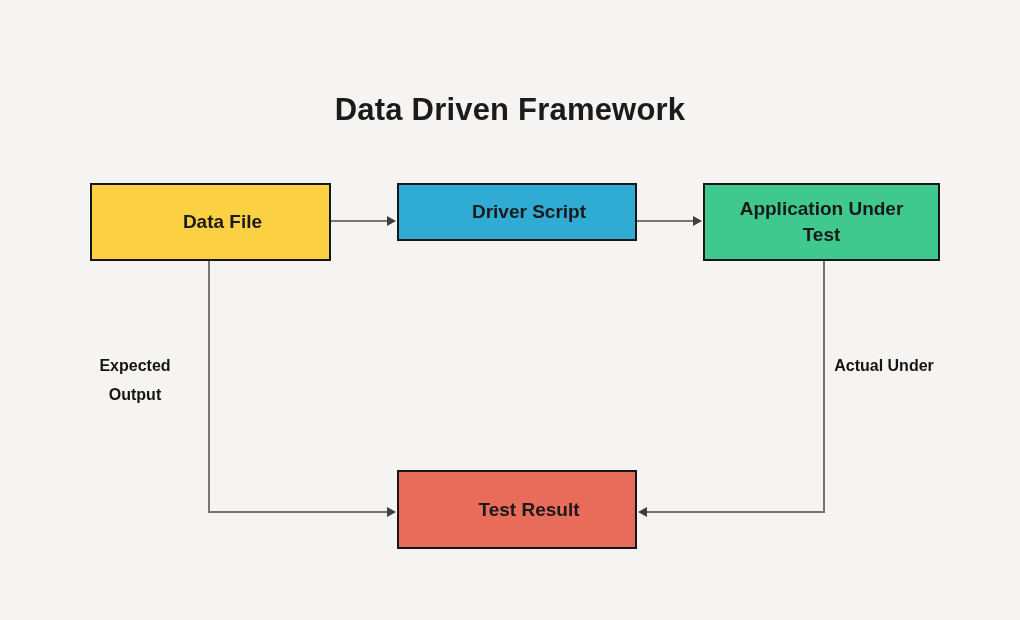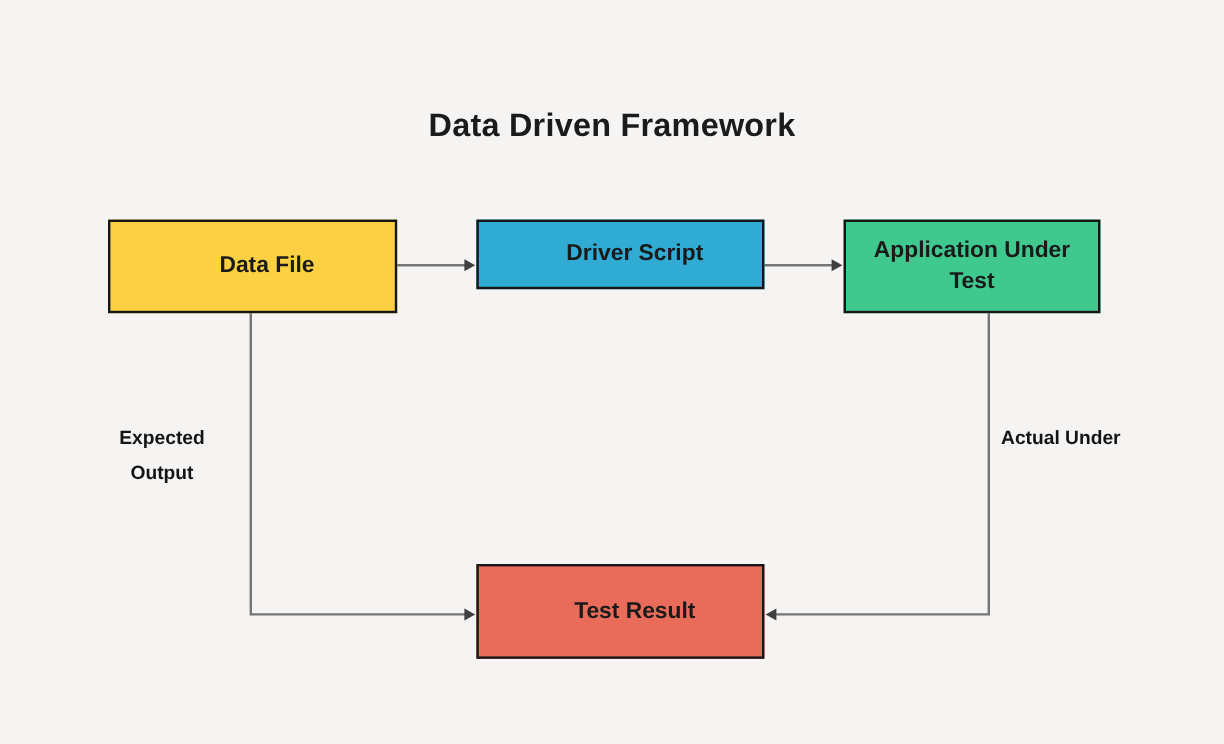--- a/index.html
+++ b/index.html
@@ -14,21 +14,21 @@
     height: 620px;
     background: #F5F4F3;
     overflow: hidden;
   }
   .diagram-title {
     position: absolute;
     left: 0;
     right: 0;
     top: 71px;
     text-align: center;
-    font-size: 27px;
+    font-size: 31px;
     font-weight: 700;
     letter-spacing: 0.2px;
     color: #1B1B1B;
   }
   .connector-layer {
     position: absolute;
     left: 0;
     top: 0;
     width: 1020px;
     height: 620px;
@@ -41,21 +41,21 @@
     border: 2px solid #161616;
     font-size: 19px;
     font-weight: 700;
     color: #1A1A1A;
     text-align: center;
     line-height: 1.35;
     padding-left: 24px;
   }
   .node-data-file       { left: 90px;  top: 183px; width: 241px; height: 78px; background: #FBD143; }
   .node-driver-script   { left: 397px; top: 183px; width: 240px; height: 58px; background: #2FABD4; }
-  .node-application     { left: 703px; top: 183px; width: 214px; height: 78px; background: #3FC98E; padding: 0 16px; }
+  .node-application     { left: 703px; top: 183px; width: 237px; height: 78px; background: #3FC98E; padding: 0 16px; }
   .node-test-result     { left: 397px; top: 470px; width: 240px; height: 79px; background: #E96C5B; }
   .edge-label {
     position: absolute;
     width: 122px;
     text-align: center;
     font-size: 16px;
     font-weight: 700;
     line-height: 29px;
     color: #141414;
   }

